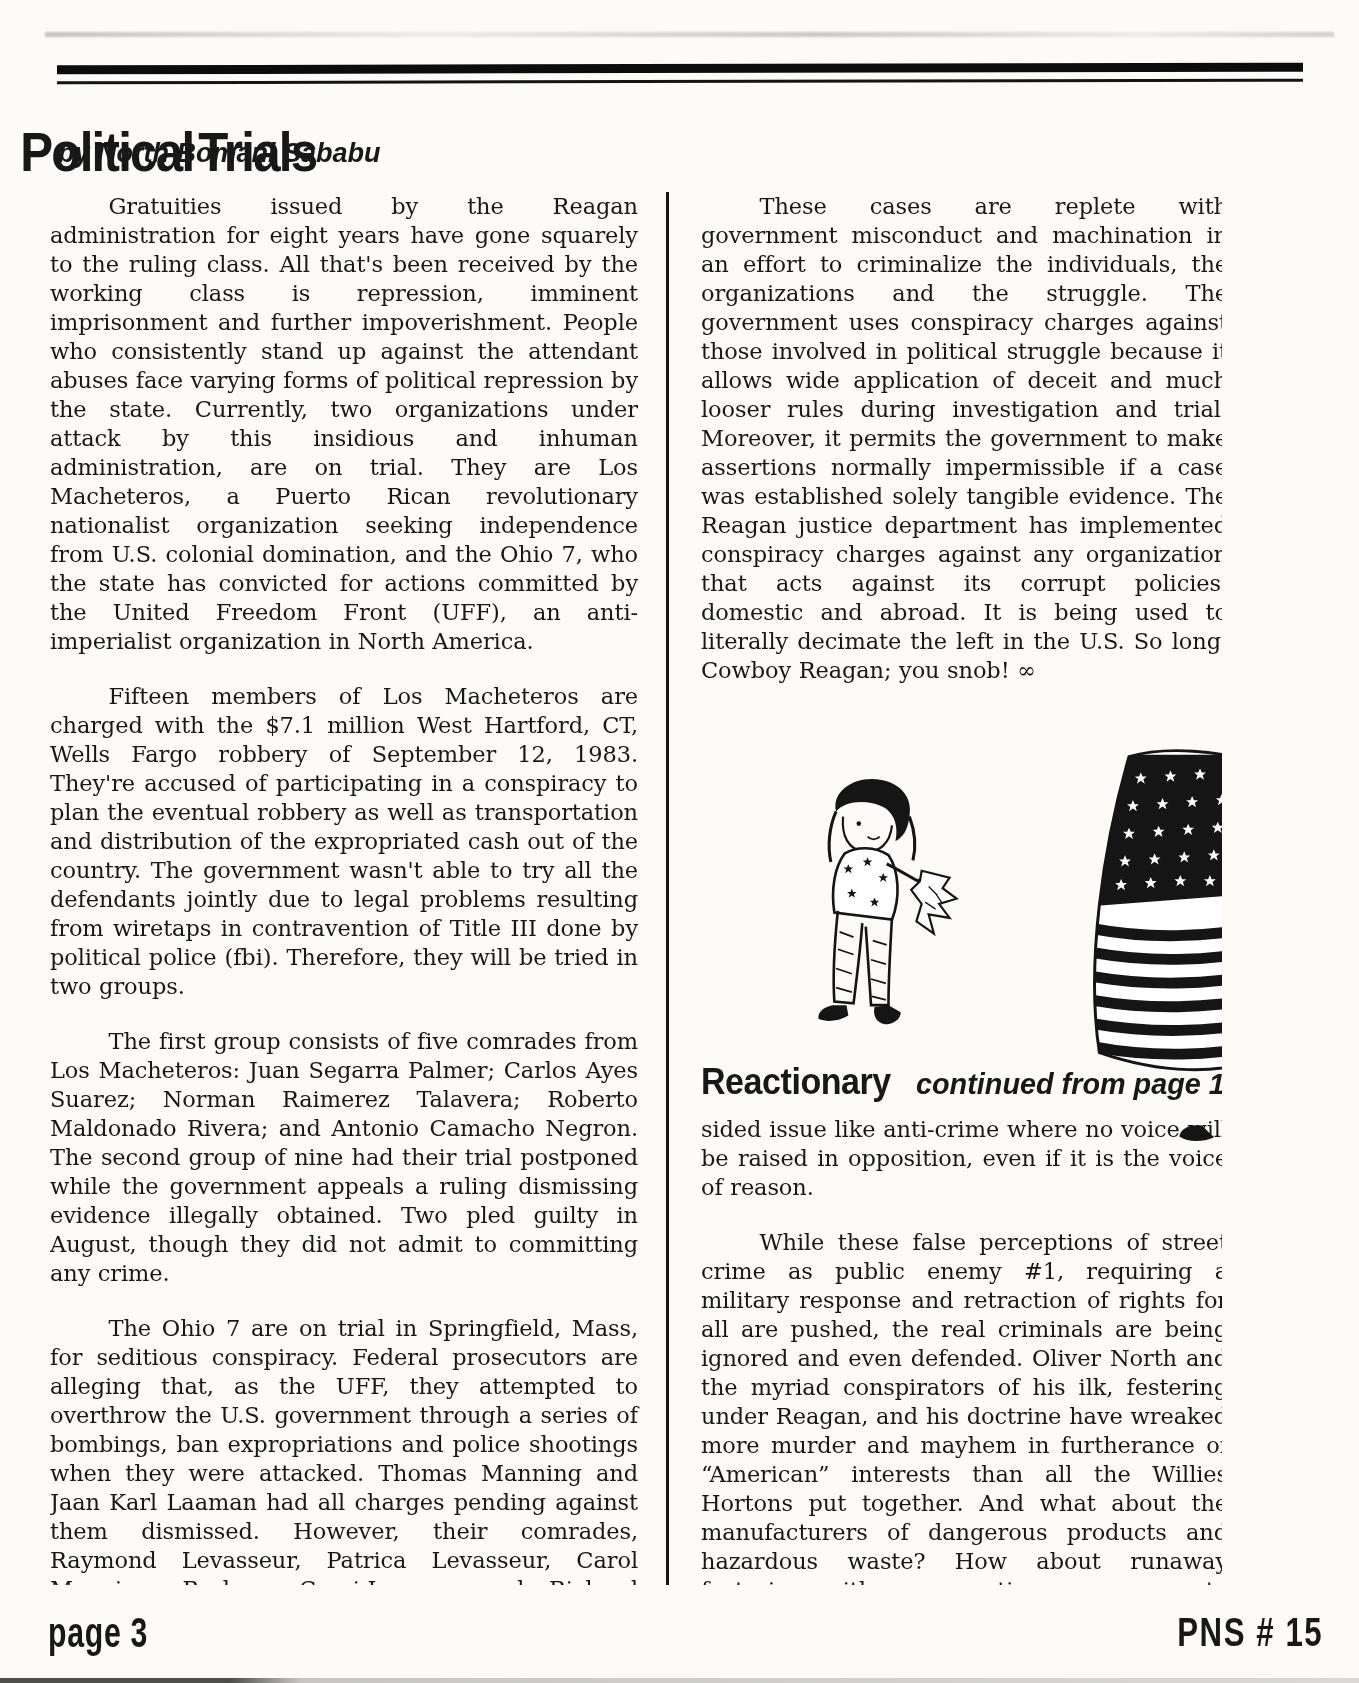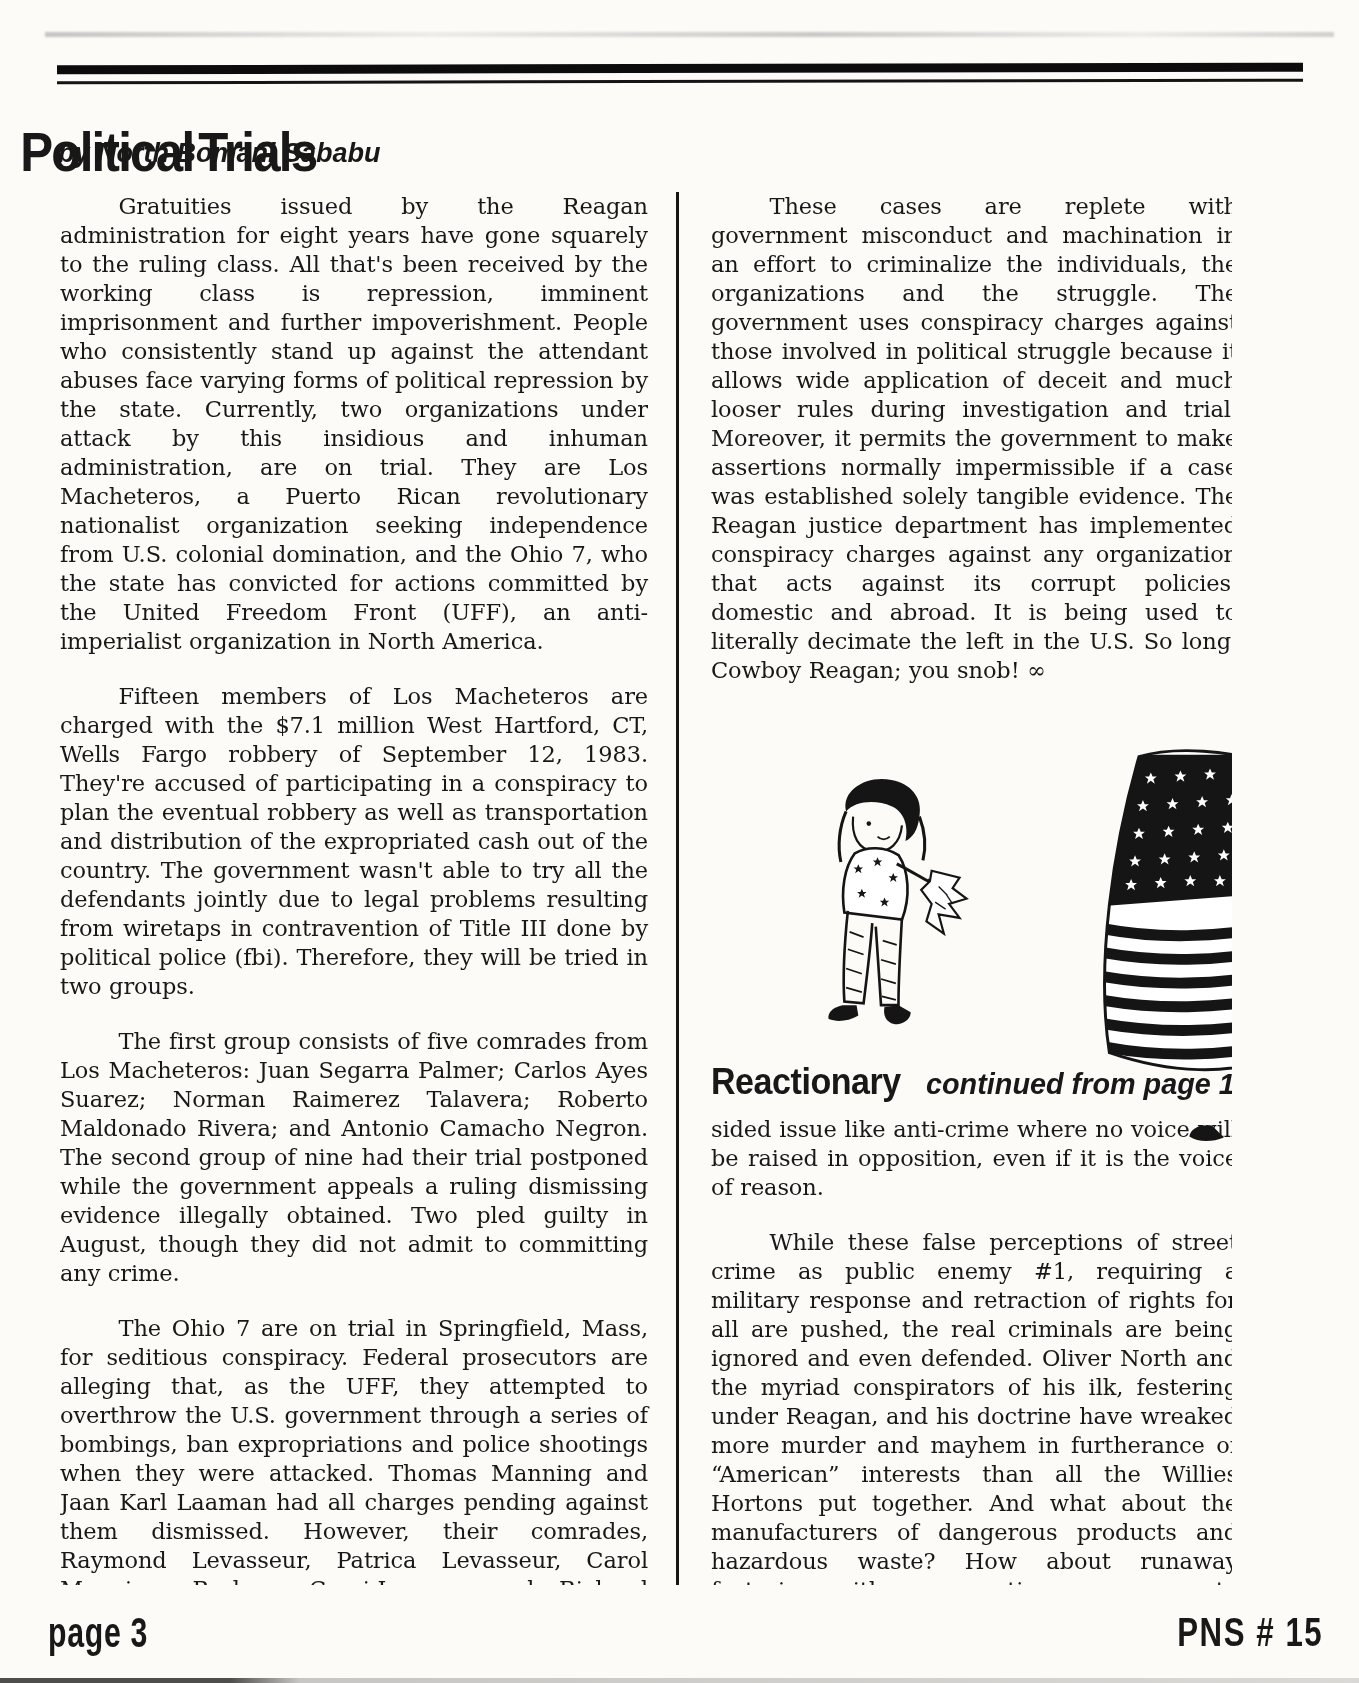--- a/index.html
+++ b/index.html
@@ -17,21 +17,21 @@
   .rule-thick{position:absolute;top:64px;left:57px;width:1246px;height:9px;background:#0c0c0c;transform:rotate(-.12deg);}
   .rule-thin{position:absolute;top:80px;left:57px;width:1246px;height:3px;background:#141414;transform:rotate(-.12deg);}
 
   .title{position:absolute;top:86px;left:0;width:100%;text-align:left;
     font-family:"Liberation Sans",sans-serif;font-weight:bold;font-size:56px;line-height:1;}
   .title .squeeze{display:inline-block;transform:scaleX(.88);letter-spacing:-2px;word-spacing:-8px;}
 
   .byline{position:absolute;top:138px;left:58px;
     font-family:"Liberation Sans",sans-serif;font-style:italic;font-weight:bold;font-size:27px;}
 
-  .cols{position:absolute;top:192px;left:60px;width:1172px;bottom:98px;display:flex;overflow:hidden;}
+  .cols{position:absolute;top:192px;left:50px;width:1172px;bottom:98px;display:flex;overflow:hidden;}
   .col-left{width:588px;flex:none;}
   .divider{width:3px;flex:none;background:#161616;margin-left:28px;}
   .col-right{flex:none;width:527px;padding-left:32px;position:relative;}
 
   p.body{margin:0 0 26px 0;text-align:justify;text-indent:2.6em;
     font-size:22.5px;line-height:29px;word-spacing:.5px;letter-spacing:-.1px;}
   p.body.noindent{text-indent:0;}
   p.body:last-child{margin-bottom:0;}
 
   .illo{position:relative;height:346px;margin:2px 0 0 0;}

